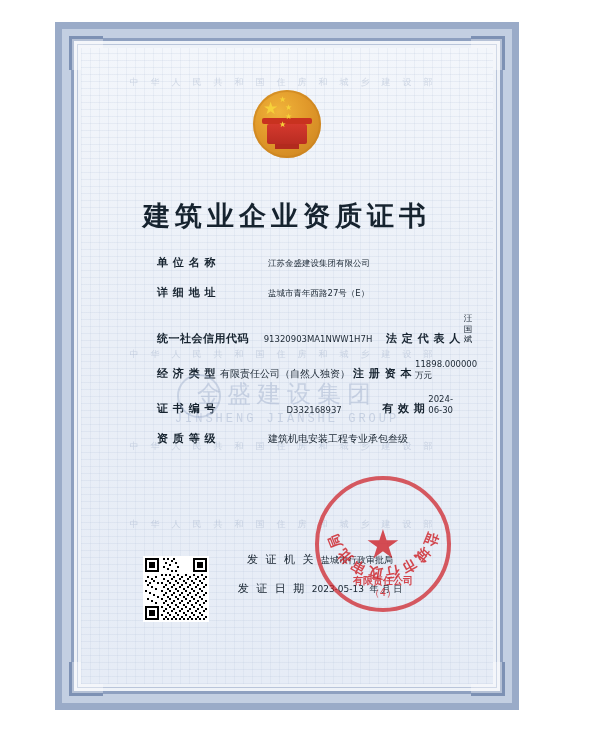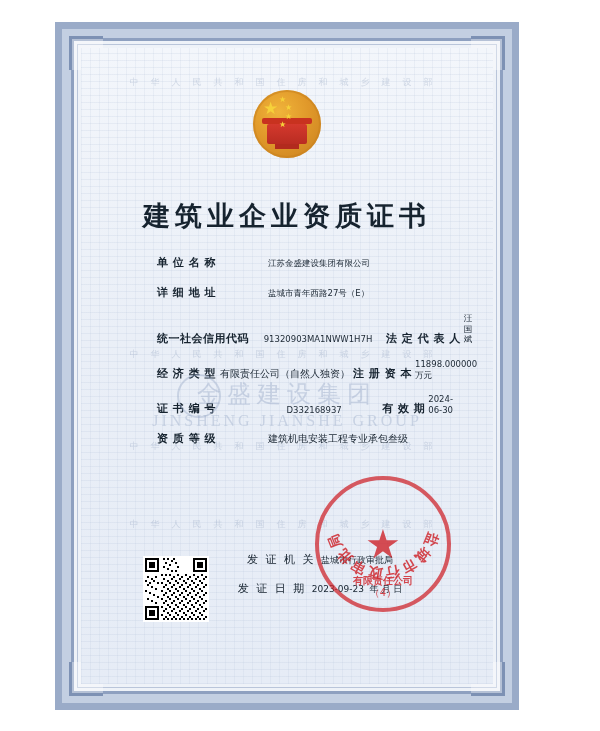--- a/index.html
+++ b/index.html
@@ -213,22 +213,22 @@
     pointer-events: none;
   }
   .wm-main {
     font-family: "DejaVu Sans", sans-serif;
     font-size: 24px;
     font-weight: normal;
     letter-spacing: 6px;
     color: rgba(150,168,198,0.42);
   }
   .wm-sub {
-    font-family: Liberation Serif, serif;
-    font-size: 16px;
+    font-family: Liberation Mono, monospace;
+    font-size: 12px;
     letter-spacing: 3px;
     color: rgba(150,168,198,0.40);
     margin-top: 2px;
   }
   .wm-logo {
     position: absolute;
     left: 96px;
     top: -4px;
     width: 44px; height: 44px;
     border-radius: 50%;
@@ -590,21 +590,21 @@
       </svg>
     </div>
 
     <div class="issue">
       <div class="issue-line">
         <span>发 证 机 关</span>
         <span class="val">盐城市行政审批局</span>
       </div>
       <div class="issue-line">
         <span>发 证 日 期</span>
-        <span class="val">2023-09-23</span>
+        <span class="val">2023-05-13</span>
         <span class="val">年    月    日</span>
       </div>
     </div>
 
     <div class="seal">
       <svg class="seal-arc" viewBox="0 0 136 136">
         <defs>
           <path id="arcpath" d="M 20,78 A 50,50 0 0 1 116,78" transform="rotate(180 68 68)"></path>
         </defs>
         <text>

